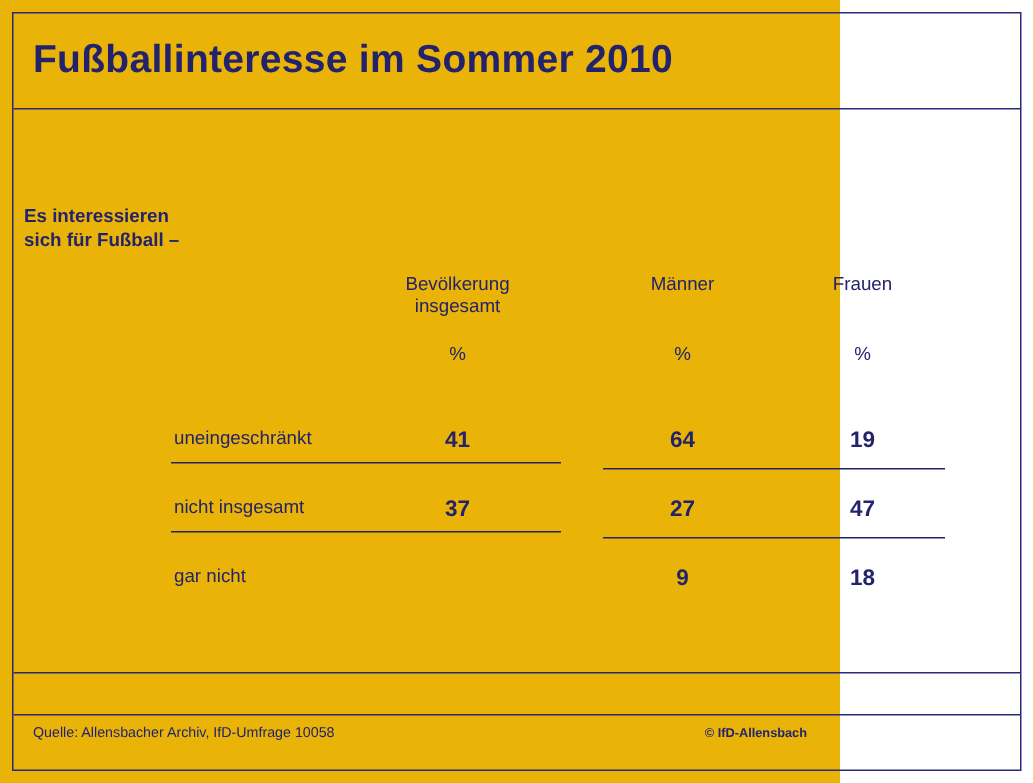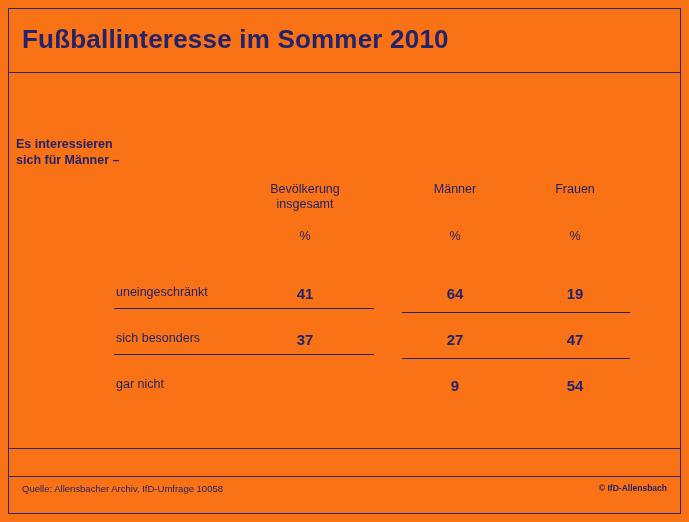--- a/index.html
+++ b/index.html
@@ -8,24 +8,24 @@
   }
   body {
     width: 689px;
     height: 522px;
     background: #ffffff;
     font-family: "Liberation Sans", sans-serif;
     color: #1a1a6e;
   }
   .slide {
     position: relative;
-    width: 689px;
+    width: 560px;
     height: 522px;
     box-sizing: border-box;
-    background: #f97316;
+    background: #eab308;
     padding-left: 12px;
   }
   .frame {
     position: absolute;
     left: 8px;
     top: 8px;
     width: 673px;
     height: 506px;
     border: 1px solid #2a2a7a;
     box-sizing: border-box;
@@ -171,21 +171,21 @@
 <body>
 
 <div class="slide">
   <div class="frame"></div>
 
   <div class="title">Fußballinteresse im Sommer 2010</div>
   <div class="title-rule"></div>
 
   <div class="subtitle">
     <span>Es interessieren</span><br>
-    <span>sich für Männer –</span>
+    <span>sich für Fußball –</span>
   </div>
 
   <div class="table">
 
     <div class="col-head head-total">
       <span>Bevölkerung</span><br>
       <span>insgesamt</span>
       <span class="pct">%</span>
     </div>
 
@@ -204,32 +204,32 @@
     <div class="row" style="top: 90px;">
       <span class="label">uneingeschränkt</span>
       <span class="val val-total">41</span>
       <span class="val val-men">64</span>
       <span class="val val-women">19</span>
     </div>
     <div class="rule-left" style="top: 126px;"></div>
     <div class="rule-right" style="top: 130px;"></div>
 
     <div class="row" style="top: 136px;">
-      <span class="label">sich besonders</span>
+      <span class="label">nicht insgesamt</span>
       <span class="val val-total">37</span>
       <span class="val val-men">27</span>
       <span class="val val-women">47</span>
     </div>
     <div class="rule-left" style="top: 172px;"></div>
     <div class="rule-right" style="top: 176px;"></div>
 
     <div class="row" style="top: 182px;">
       <span class="label">gar nicht</span>
       <span class="val val-men">9</span>
-      <span class="val val-women">54</span>
+      <span class="val val-women">18</span>
     </div>
   </div>
 
   <div class="footer-rule-top"></div>
   <div class="footer-rule-mid"></div>
   <div class="footer-source">Quelle: Allensbacher Archiv, IfD-Umfrage 10058</div>
   <div class="footer-copy">© IfD-Allensbach</div>
 </div>
 
 </body></html>

